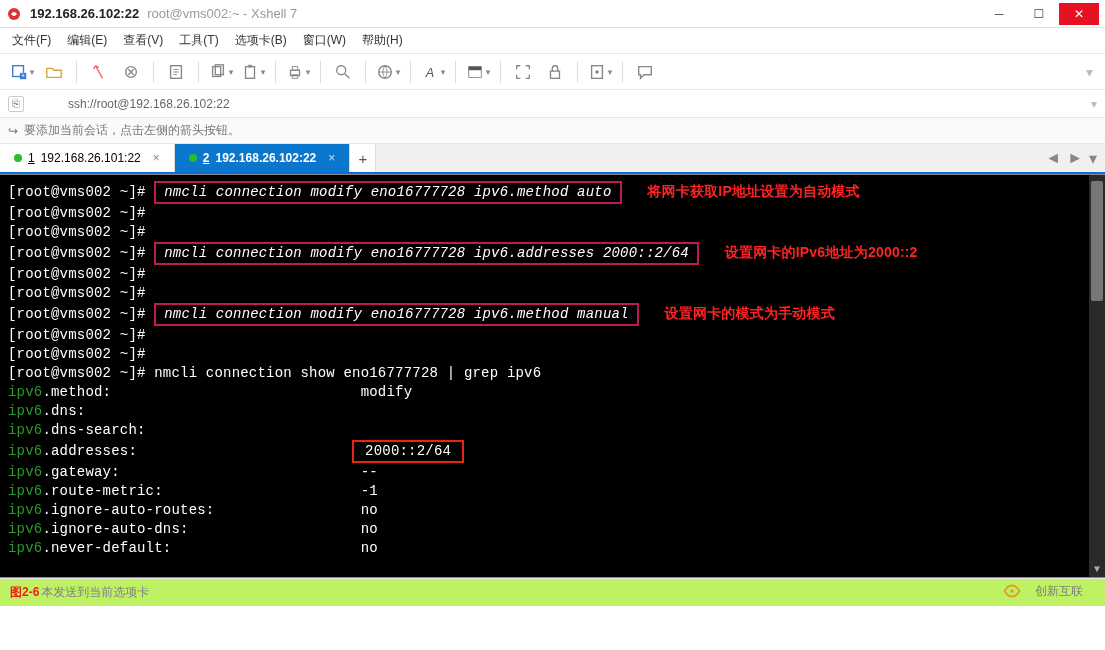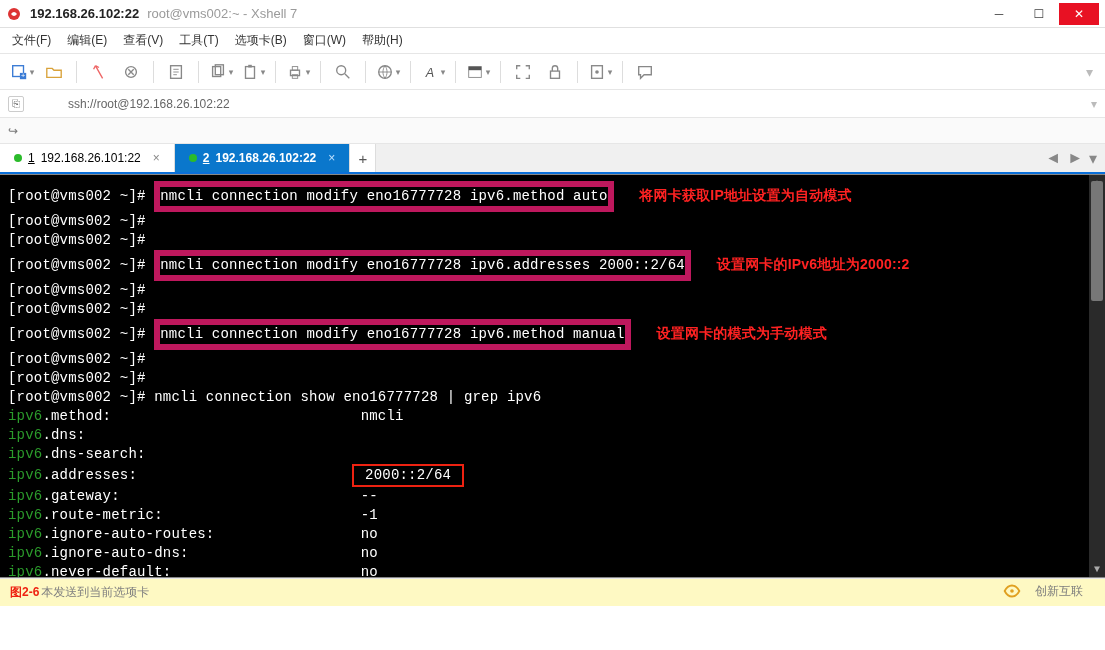--- a/index.html
+++ b/index.html
@@ -70,43 +70,44 @@
 .terminal {
   background:#000; color:#fff; font-family:"Consolas","Courier New",monospace;
   font-size:14px; line-height:19px; height:404px; overflow:hidden;
   position:relative; letter-spacing:0.2px;
   border:1px solid #888; border-left:none; border-right:none;
 }
 .terminal .pad{padding:6px 8px;}
 .term-row{white-space:pre;}
 .prompt{color:#fff;}
 .boxed {
-  border:6px solid #be185d; padding:0 0; background:transparent;
+  border:2px solid #be185d; padding:0 8px; background:transparent;
   display:inline-block;
+  font-style:italic;
 }
 .boxed-small{
   border:2px solid #e21; padding:0 11px; display:inline-block;
 }
 .comment{ color:#ff2222; font-family:"Microsoft YaHei",sans-serif; font-weight:bold;}
 .key{ color:#2b9b2b;}
 .scrollbar {
   position:absolute; right:0; top:0; width:16px; height:100%;
   background:#2a2a2a;
 }
 .scroll-thumb{
   position:absolute; right:2px; top:6px; width:12px; height:120px;
   background:#777; border-radius:2px;
 }
 .scroll-arrow{ position:absolute; right:0; width:16px; height:16px; color:#aaa;
   display:flex; align-items:center; justify-content:center; font-size:10px;}
 .scroll-arrow.up{top:0;} .scroll-arrow.down{bottom:0;}
 .statusbar {
   height:28px; display:flex; align-items:center; padding:13px 10px;
   font-size:12px; color:#808080; border-top:1px solid #e6e6e6;
-  background:#fef9c3; position:relative;
+  background:#bef264; position:relative;
 }
 .fig-label{ color:#e21; font-weight:bold; margin-right:2px;}
 .watermark{ position:absolute; right:22px; bottom:4px; display:flex; align-items:center; gap:12px; color:#7d7d7d; font-size:12px;}
 .watermark .wm-icon{ width:22px;height:22px; color:#e0a020;}
 .toolbar .drop::after{content:"▾"; font-size:9px; margin-left:2px; color:#888;}
 </style>
 </head>
 <body>
 
 <div class="titlebar">
@@ -244,20 +245,21 @@
 </div>
 
 <div class="addrbar">
   <span style="border:1px solid #ccc;border-radius:2px;padding:1px 3px;font-size:10px;">⎘</span>
   <span style="flex:1;margin-left:36px;">ssh://root@192.168.26.102:22</span>
   <span style="color:#bbb">▾</span>
 </div>
 
 <div class="hintbar">
   <span>↪</span>
+  <span>要添加当前会话，点击左侧的箭头按钮。</span>
 </div>
 
 <div class="tabbar">
   <div class="tab">
     <span class="dot green"></span>
     <span style="text-decoration:underline">1</span>
     <span>192.168.26.101:22</span>
     <span class="closex">×</span>
   </div>
   <div class="tab active">
@@ -279,21 +281,21 @@
   <div class="term-row"><span class="prompt">[root@vms002 ~]#</span> <span class="boxed">nmcli connection modify eno16777728 ipv6.method auto</span>   <span class="comment">将网卡获取IP地址设置为自动模式</span></div>
   <div class="term-row"><span class="prompt">[root@vms002 ~]#</span></div>
   <div class="term-row"><span class="prompt">[root@vms002 ~]#</span></div>
   <div class="term-row"><span class="prompt">[root@vms002 ~]#</span> <span class="boxed">nmcli connection modify eno16777728 ipv6.addresses 2000::2/64</span>   <span class="comment">设置网卡的IPv6地址为2000::2</span></div>
   <div class="term-row"><span class="prompt">[root@vms002 ~]#</span></div>
   <div class="term-row"><span class="prompt">[root@vms002 ~]#</span></div>
   <div class="term-row"><span class="prompt">[root@vms002 ~]#</span> <span class="boxed">nmcli connection modify eno16777728 ipv6.method manual</span>   <span class="comment">设置网卡的模式为手动模式</span></div>
   <div class="term-row"><span class="prompt">[root@vms002 ~]#</span></div>
   <div class="term-row"><span class="prompt">[root@vms002 ~]#</span></div>
   <div class="term-row"><span class="prompt">[root@vms002 ~]#</span> <span>nmcli connection show eno16777728 | grep ipv6</span></div>
-  <div class="term-row"><span class="key">ipv6</span><span>.method:</span>                             <span>nmcli</span></div>
+  <div class="term-row"><span class="key">ipv6</span><span>.method:</span>                             <span>modify</span></div>
   <div class="term-row"><span class="key">ipv6</span><span>.dns:</span></div>
   <div class="term-row"><span class="key">ipv6</span><span>.dns-search:</span></div>
   <div class="term-row"><span class="key">ipv6</span><span>.addresses:</span>                         <span class="boxed-small">2000::2/64</span></div>
   <div class="term-row"><span class="key">ipv6</span><span>.gateway:</span>                            <span>--</span></div>
   <div class="term-row"><span class="key">ipv6</span><span>.route-metric:</span>                       <span>-1</span></div>
   <div class="term-row"><span class="key">ipv6</span><span>.ignore-auto-routes:</span>                 <span>no</span></div>
   <div class="term-row"><span class="key">ipv6</span><span>.ignore-auto-dns:</span>                    <span>no</span></div>
   <div class="term-row"><span class="key">ipv6</span><span>.never-default:</span>                      <span>no</span></div>
   <div class="term-row">                           </div>
  </div>

